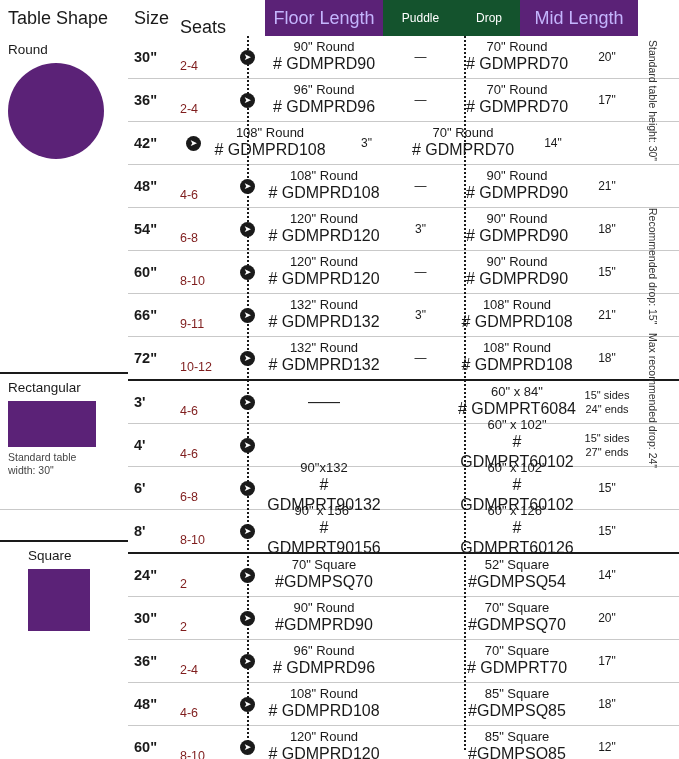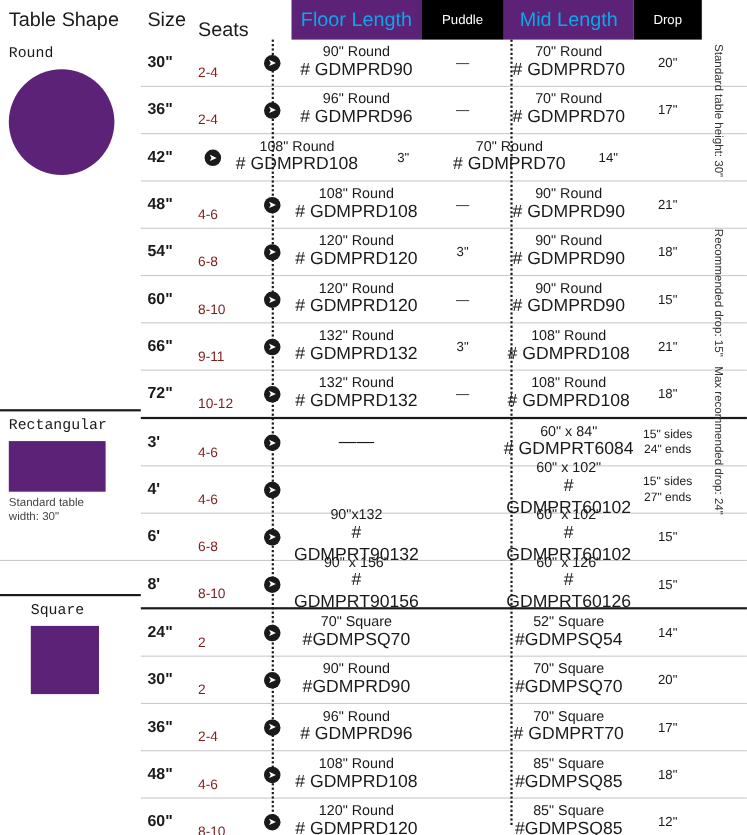--- a/index.html
+++ b/index.html
@@ -29,25 +29,25 @@
   }
   .hdr .cell {
     display: flex;
     align-items: center;
     font-size: 18px;
     font-weight: normal;
   }
   .hdr .plain { color: #1a1a1a; }
   .hdr .purple {
     background: #5b2277;
-    color: #0ea5e9;
+    color: #c4b5fd;
     justify-content: center;
   }
   .hdr .purple.lite {
-    background: #000000;
+    background: #14532d;
     color: #ffffff;
     font-weight: normal;
     font-size: 12px;
   }
 
   
   .c-shape  { width: 128px; padding-left: 8px; box-sizing: border-box; }
   .c-size   { width: 48px;  padding-left: 6px; box-sizing: border-box; }
   .c-seats  { width: 54px;  padding-left: 4px; box-sizing: border-box; margin-top: 18px; }
   .c-arrow  { width: 35px;  text-align: center; }
@@ -115,21 +115,20 @@
     text-align: center;
     display: inline-block;
     position: relative;
     z-index: 5;
   }
 
   
   .shape-label {
     font-size: 13.5px;
     padding: 6px 0 0 8px;
-    font-family: Liberation Mono, monospace;
   }
   .shape-note {
     font-size: 10.5px;
     color: #444;
     padding-left: 8px;
     line-height: 1.25;
   }
   .circle {
     width: 96px; height: 96px;
     border-radius: 50%;
@@ -183,22 +182,22 @@
 
 <div id="sheet">
 
   <div class="hdr">
     <div class="cell c-shape plain">Table Shape</div>
     <div class="cell c-size plain">Size</div>
     <div class="cell c-seats plain">Seats</div>
     <div class="cell c-arrow"></div>
     <div class="cell c-floor purple">Floor Length</div>
     <div class="cell c-pud purple lite">Puddle</div>
+    <div class="cell c-drop purple lite">Drop</div>
     <div class="cell c-mid purple">Mid Length</div>
-    <div class="cell c-drop purple lite">Drop</div>
   </div>
 
   <div id="rows">
       <div class="row">
         <div class="cell c-shape"></div>
         <div class="cell c-size left">
           <span class="size-txt">30"</span>
         </div>
         <div class="cell c-seats left">
           <span class="seats-txt">2-4</span>

